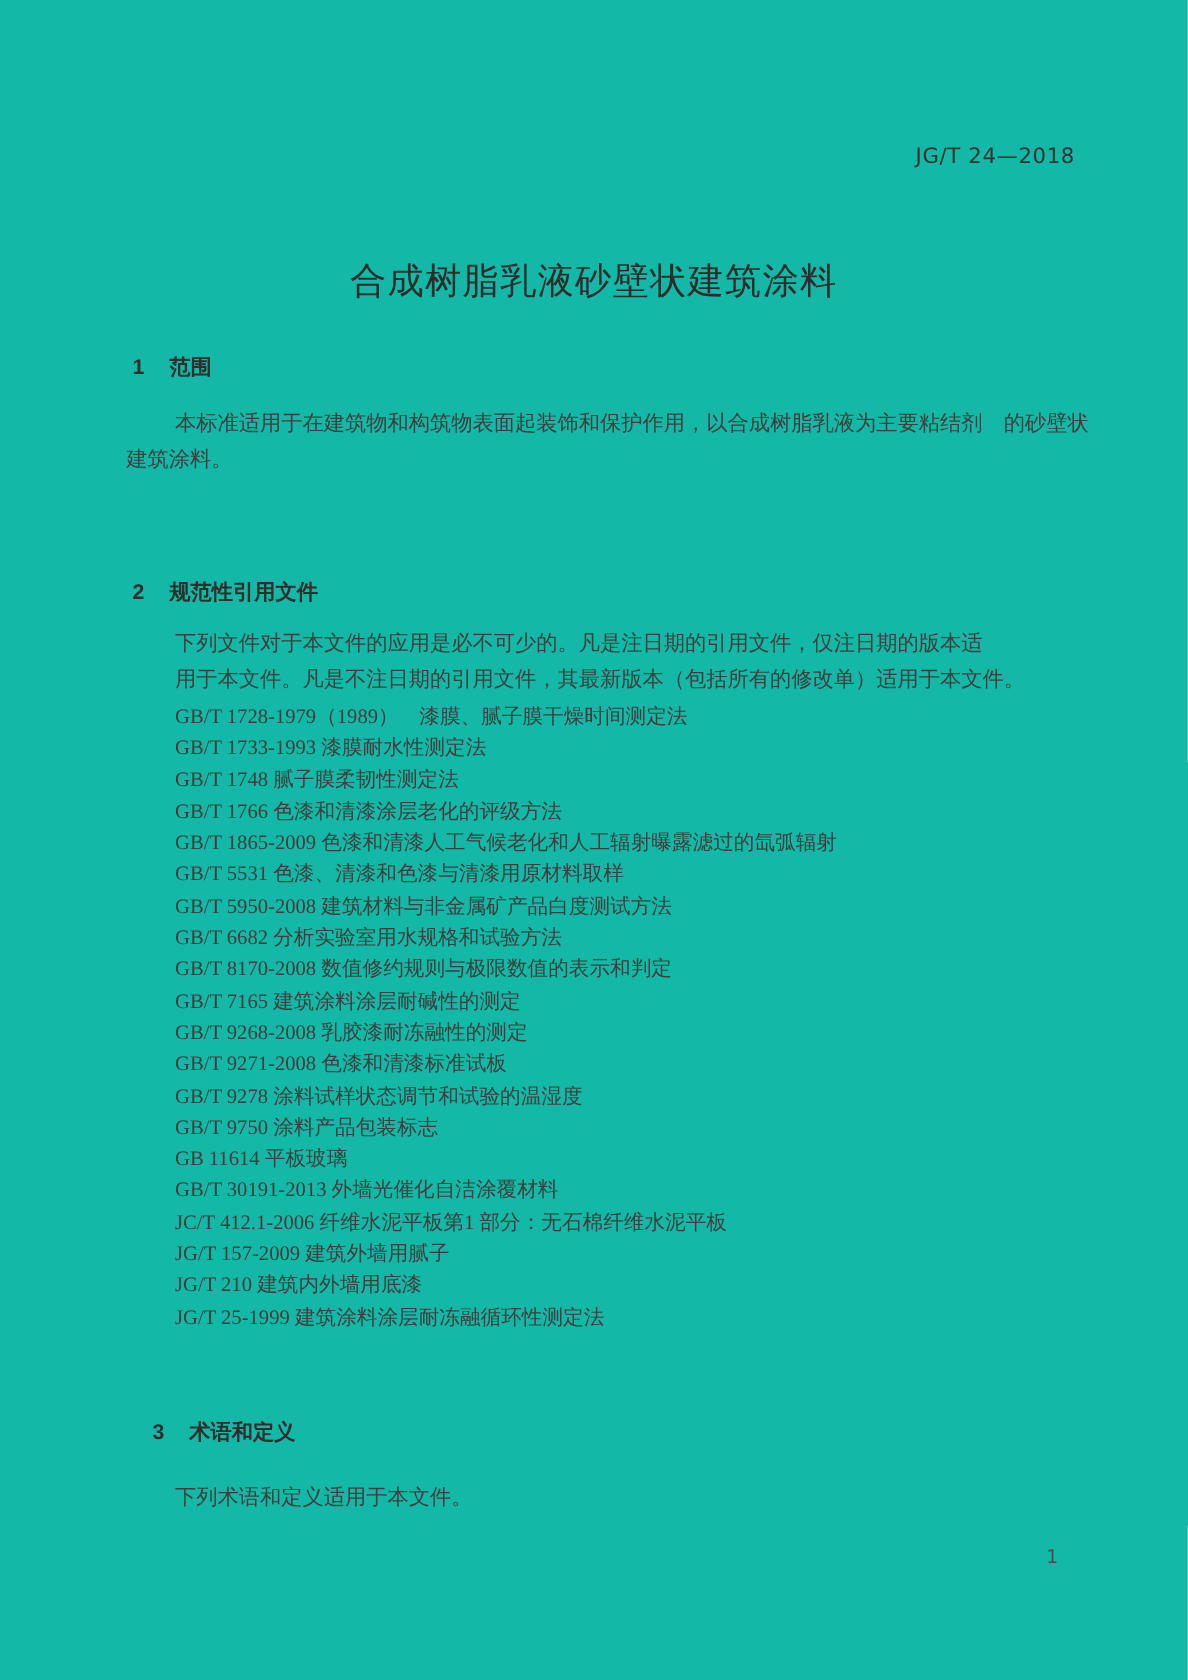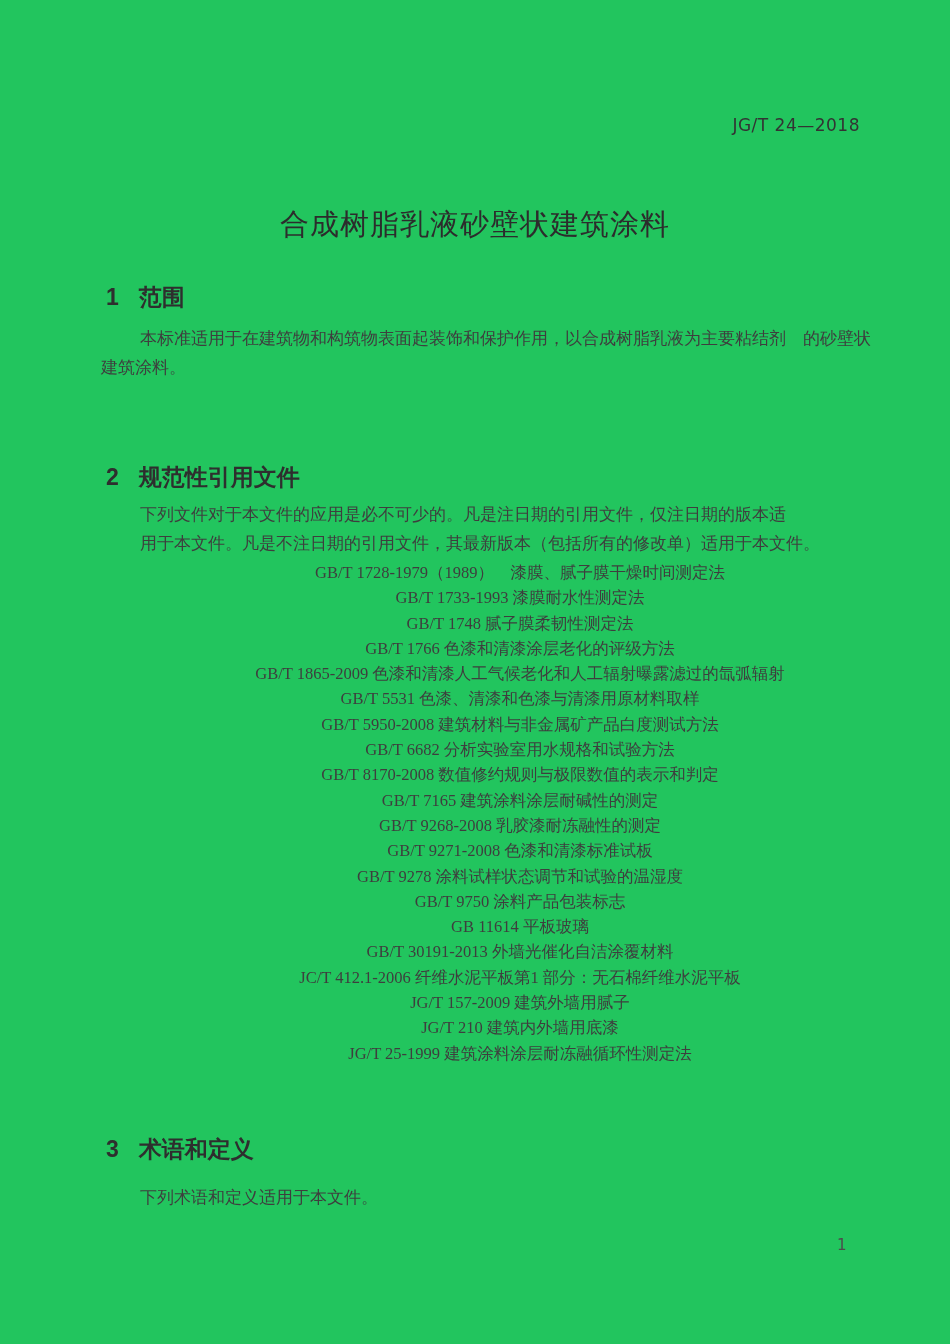--- a/index.html
+++ b/index.html
@@ -7,21 +7,21 @@
   body {
     background: #ffffff;
     font-family: "Liberation Serif", "DejaVu Serif", serif;
     color: #3e3e3e;
     position: relative;
     overflow: hidden;
   }
   .page {
     position: absolute;
     inset: 0;
-    background: #22c55e;
+    background: #14b8a6;
   }
   
   .doc-code {
     position: absolute;
     top: 115px;
     right: 90px;
     font-family: "DejaVu Sans", "Liberation Sans", sans-serif;
     font-size: 17px;
     letter-spacing: 0.5px;
     color: #333333;
@@ -38,28 +38,28 @@
     font-size: 29px;
     letter-spacing: 1px;
     color: #2c2c2c;
   }
   
   .sec-heading {
     position: absolute;
     left: 106px;
     font-family: "Liberation Sans", "DejaVu Sans", sans-serif;
     font-weight: bold;
-    font-size: 23px;
+    font-size: 17px;
     color: #2e2e2e;
     white-space: nowrap;
   }
   .sec-heading .h-title { margin-left: 20px; }
   #heading-scope { top: 282px; }
   #heading-references { top: 462px; }
-  #heading-terms { top: 1134px; }
+  #heading-terms { top: 1134px; margin-left: 16px; }
 
   
   .text-block {
     position: absolute;
     left: 101px;
     width: 790px;
     font-size: 17px;
     line-height: 29px;
     color: #3e3e3e;
   }
@@ -72,21 +72,20 @@
   #references-intro { top: 500px; left: 140px; width: 750px; }
 
   #standards-list {
     position: absolute;
     left: 140px;
     top: 560px;
     width: 760px;
     font-size: 16.5px;
     line-height: 25.3px;
     color: #3e3e3e;
-    text-align: center;
   }
   #standards-list .std-item { white-space: nowrap; }
 
   #terms-intro { top: 1183px; left: 140px; width: 750px; }
 
   .page-number {
     position: absolute;
     left: 837px;
     top: 1236px;
     font-size: 15px;

